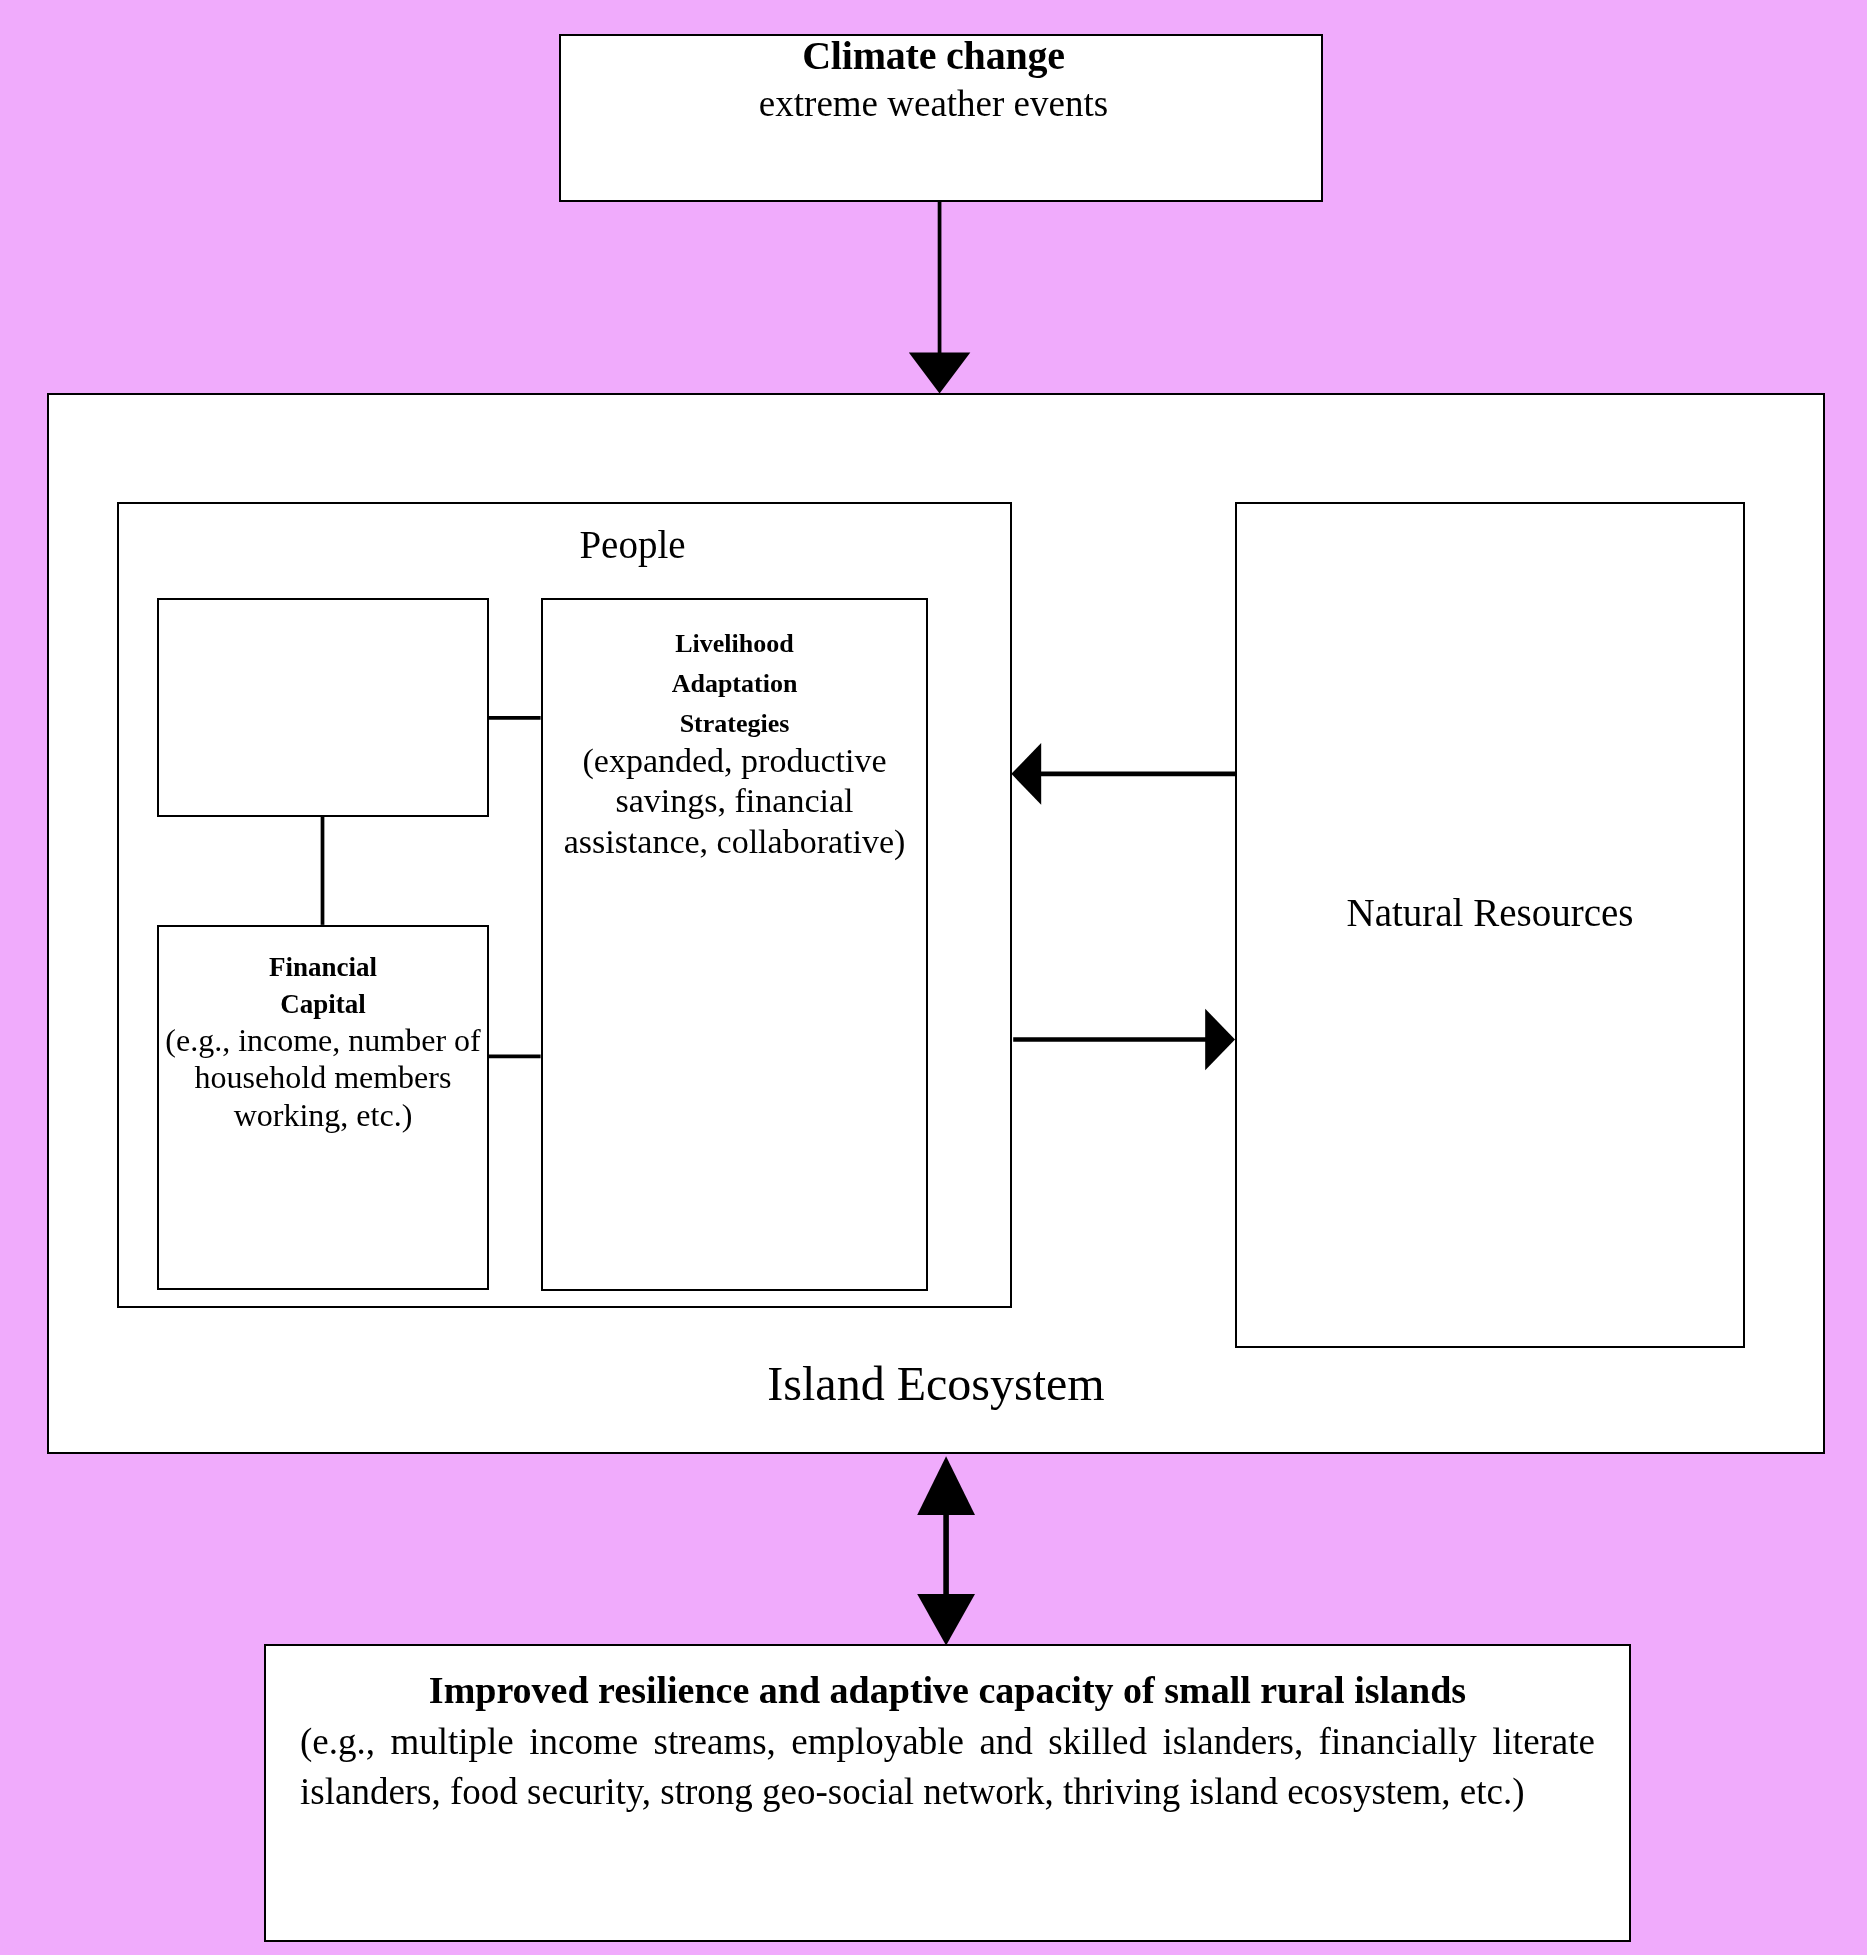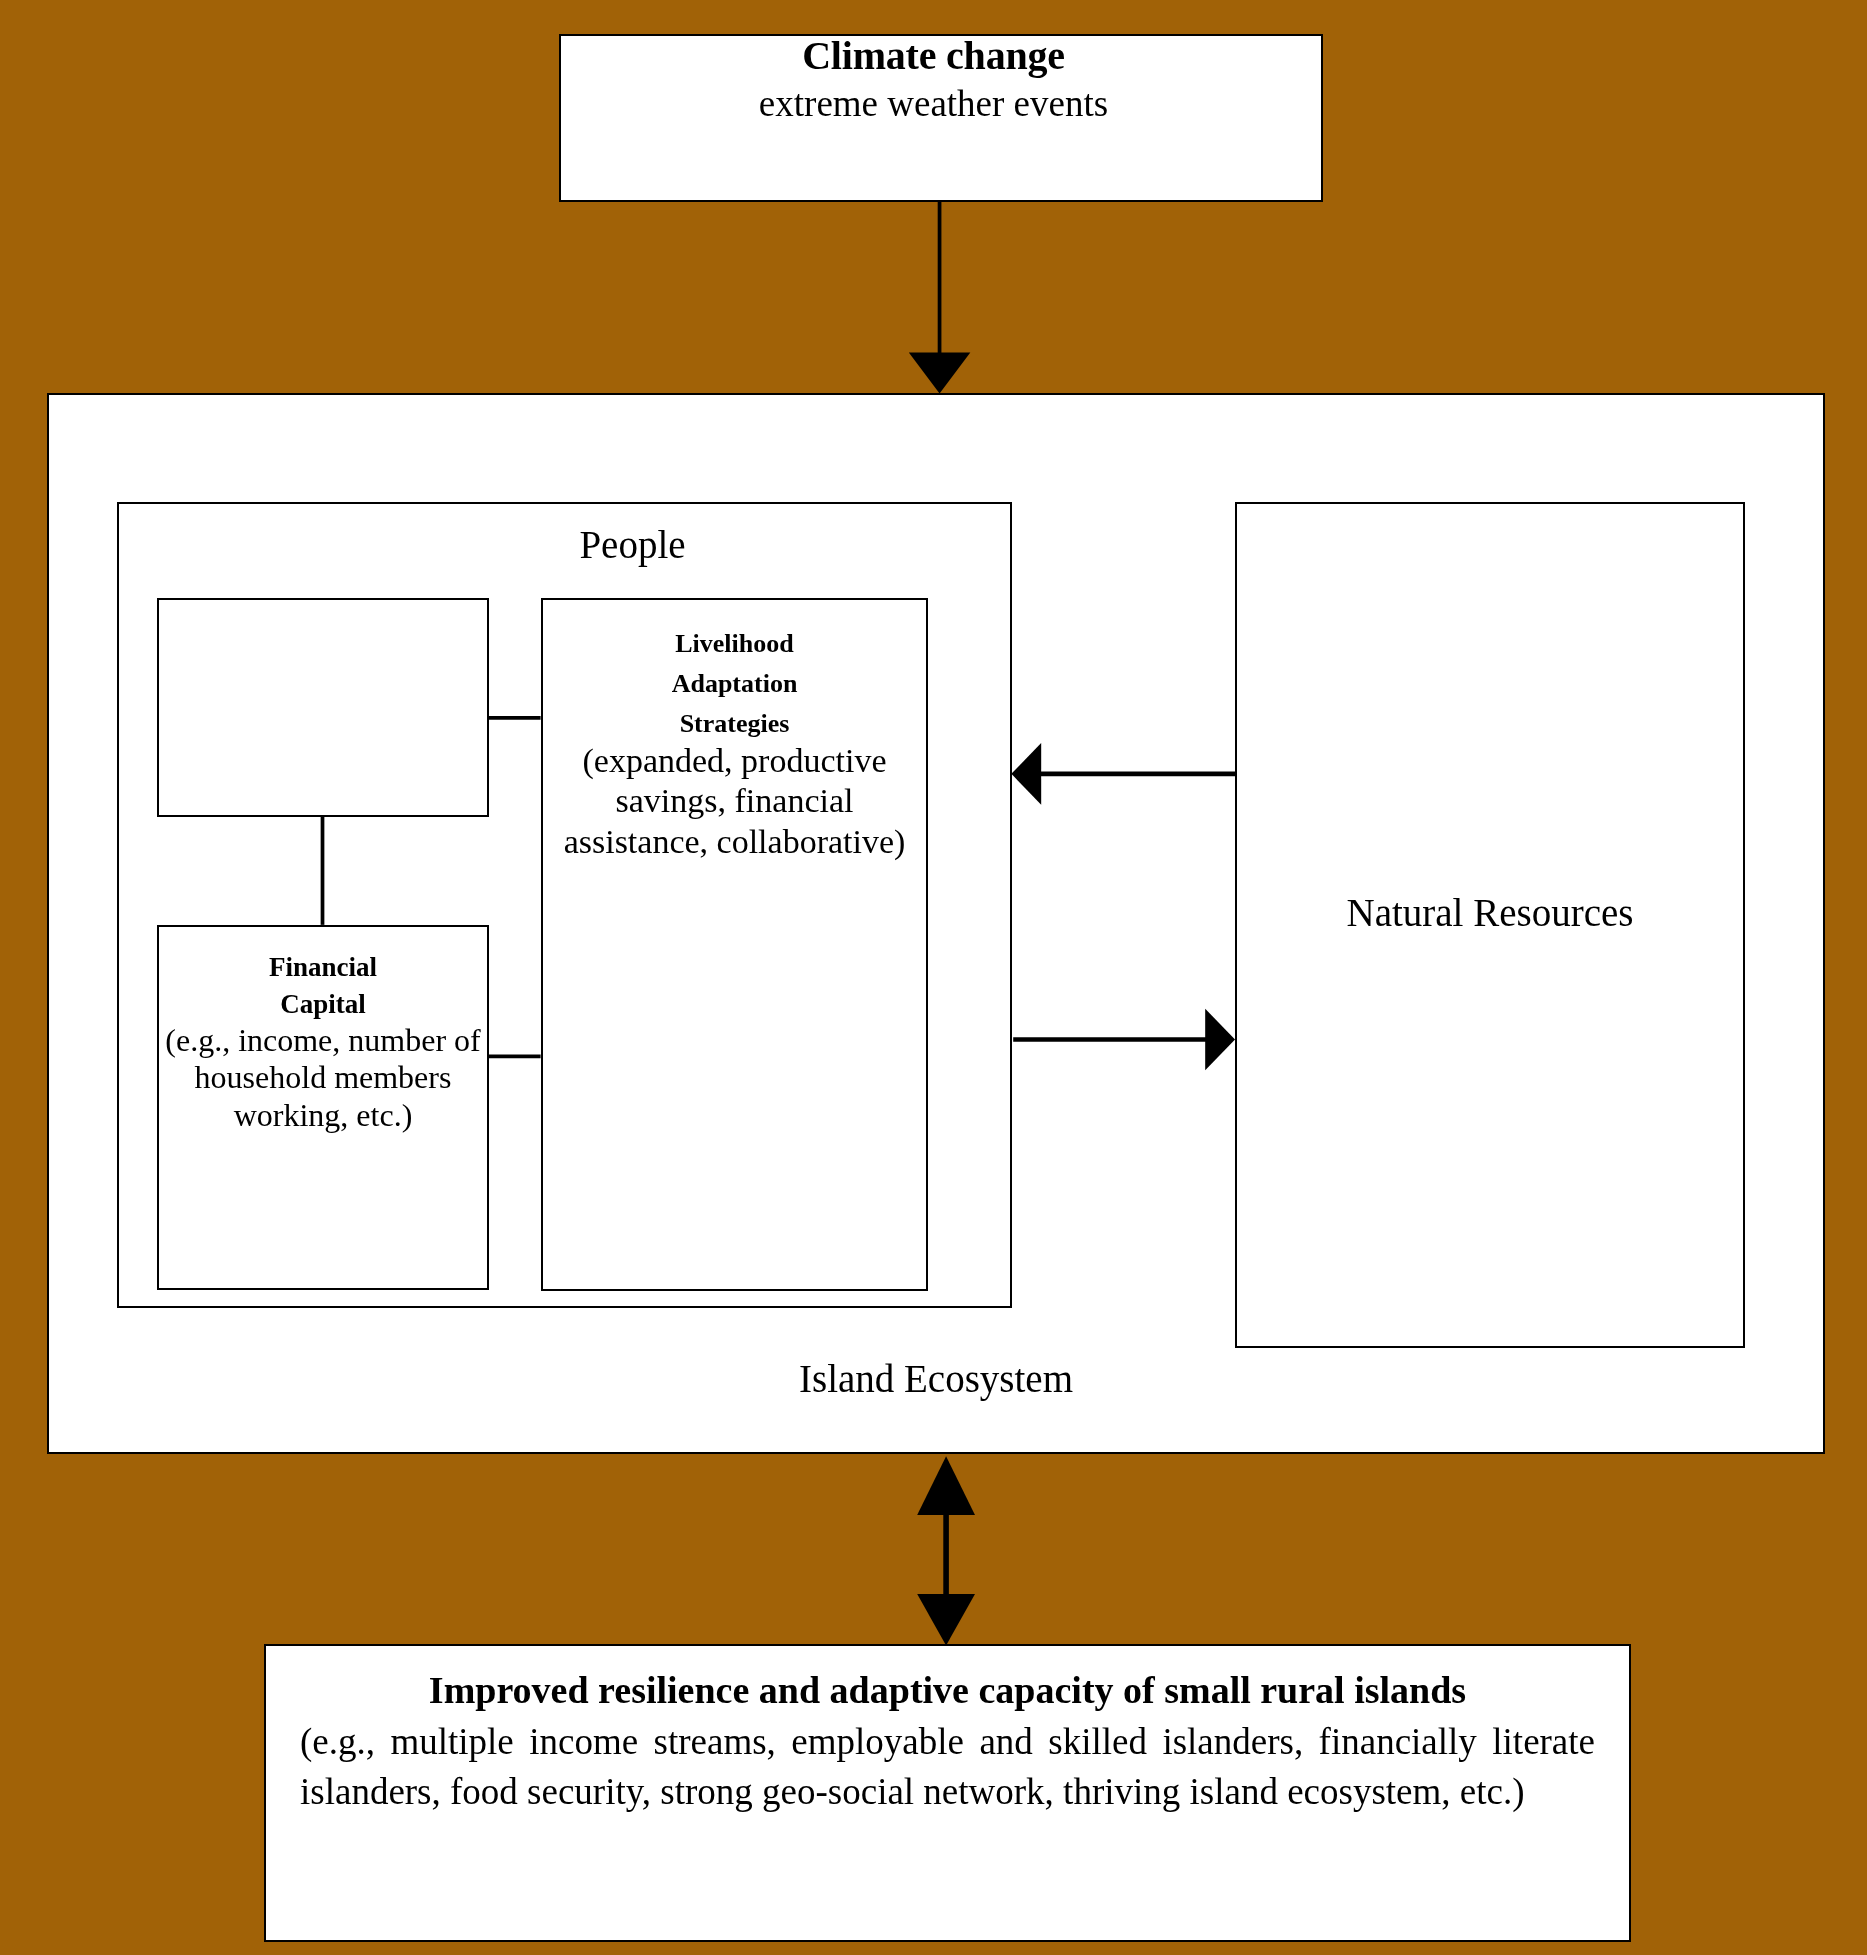--- a/index.html
+++ b/index.html
@@ -8,21 +8,21 @@
     background: #ffffff;
   }
   body {
     font-family: "Liberation Serif", "DejaVu Serif", serif;
     color: #000000;
   }
   #canvas {
     position: relative;
     width: 1867px;
     height: 1956px;
-    background: #a16207;
+    background: #f0abfc;
     overflow: hidden;
   }
   .box {
     position: absolute;
     box-sizing: border-box;
     border: 2.8px solid #000000;
     background: #ffffff;
   }
   
   #climate-box {
@@ -56,21 +56,21 @@
     width: 1778px;
     height: 1061px;
     border-width: 2.8px;
   }
   #ecosystem-label {
     position: absolute;
     left: 47px;
     top: 1356px;
     width: 1778px;
     text-align: center;
-    font-size: 39px;
+    font-size: 48px;
   }
 
   
   #people-box {
     left: 117px;
     top: 502px;
     width: 895px;
     height: 806px;
   }
   #people-label {

